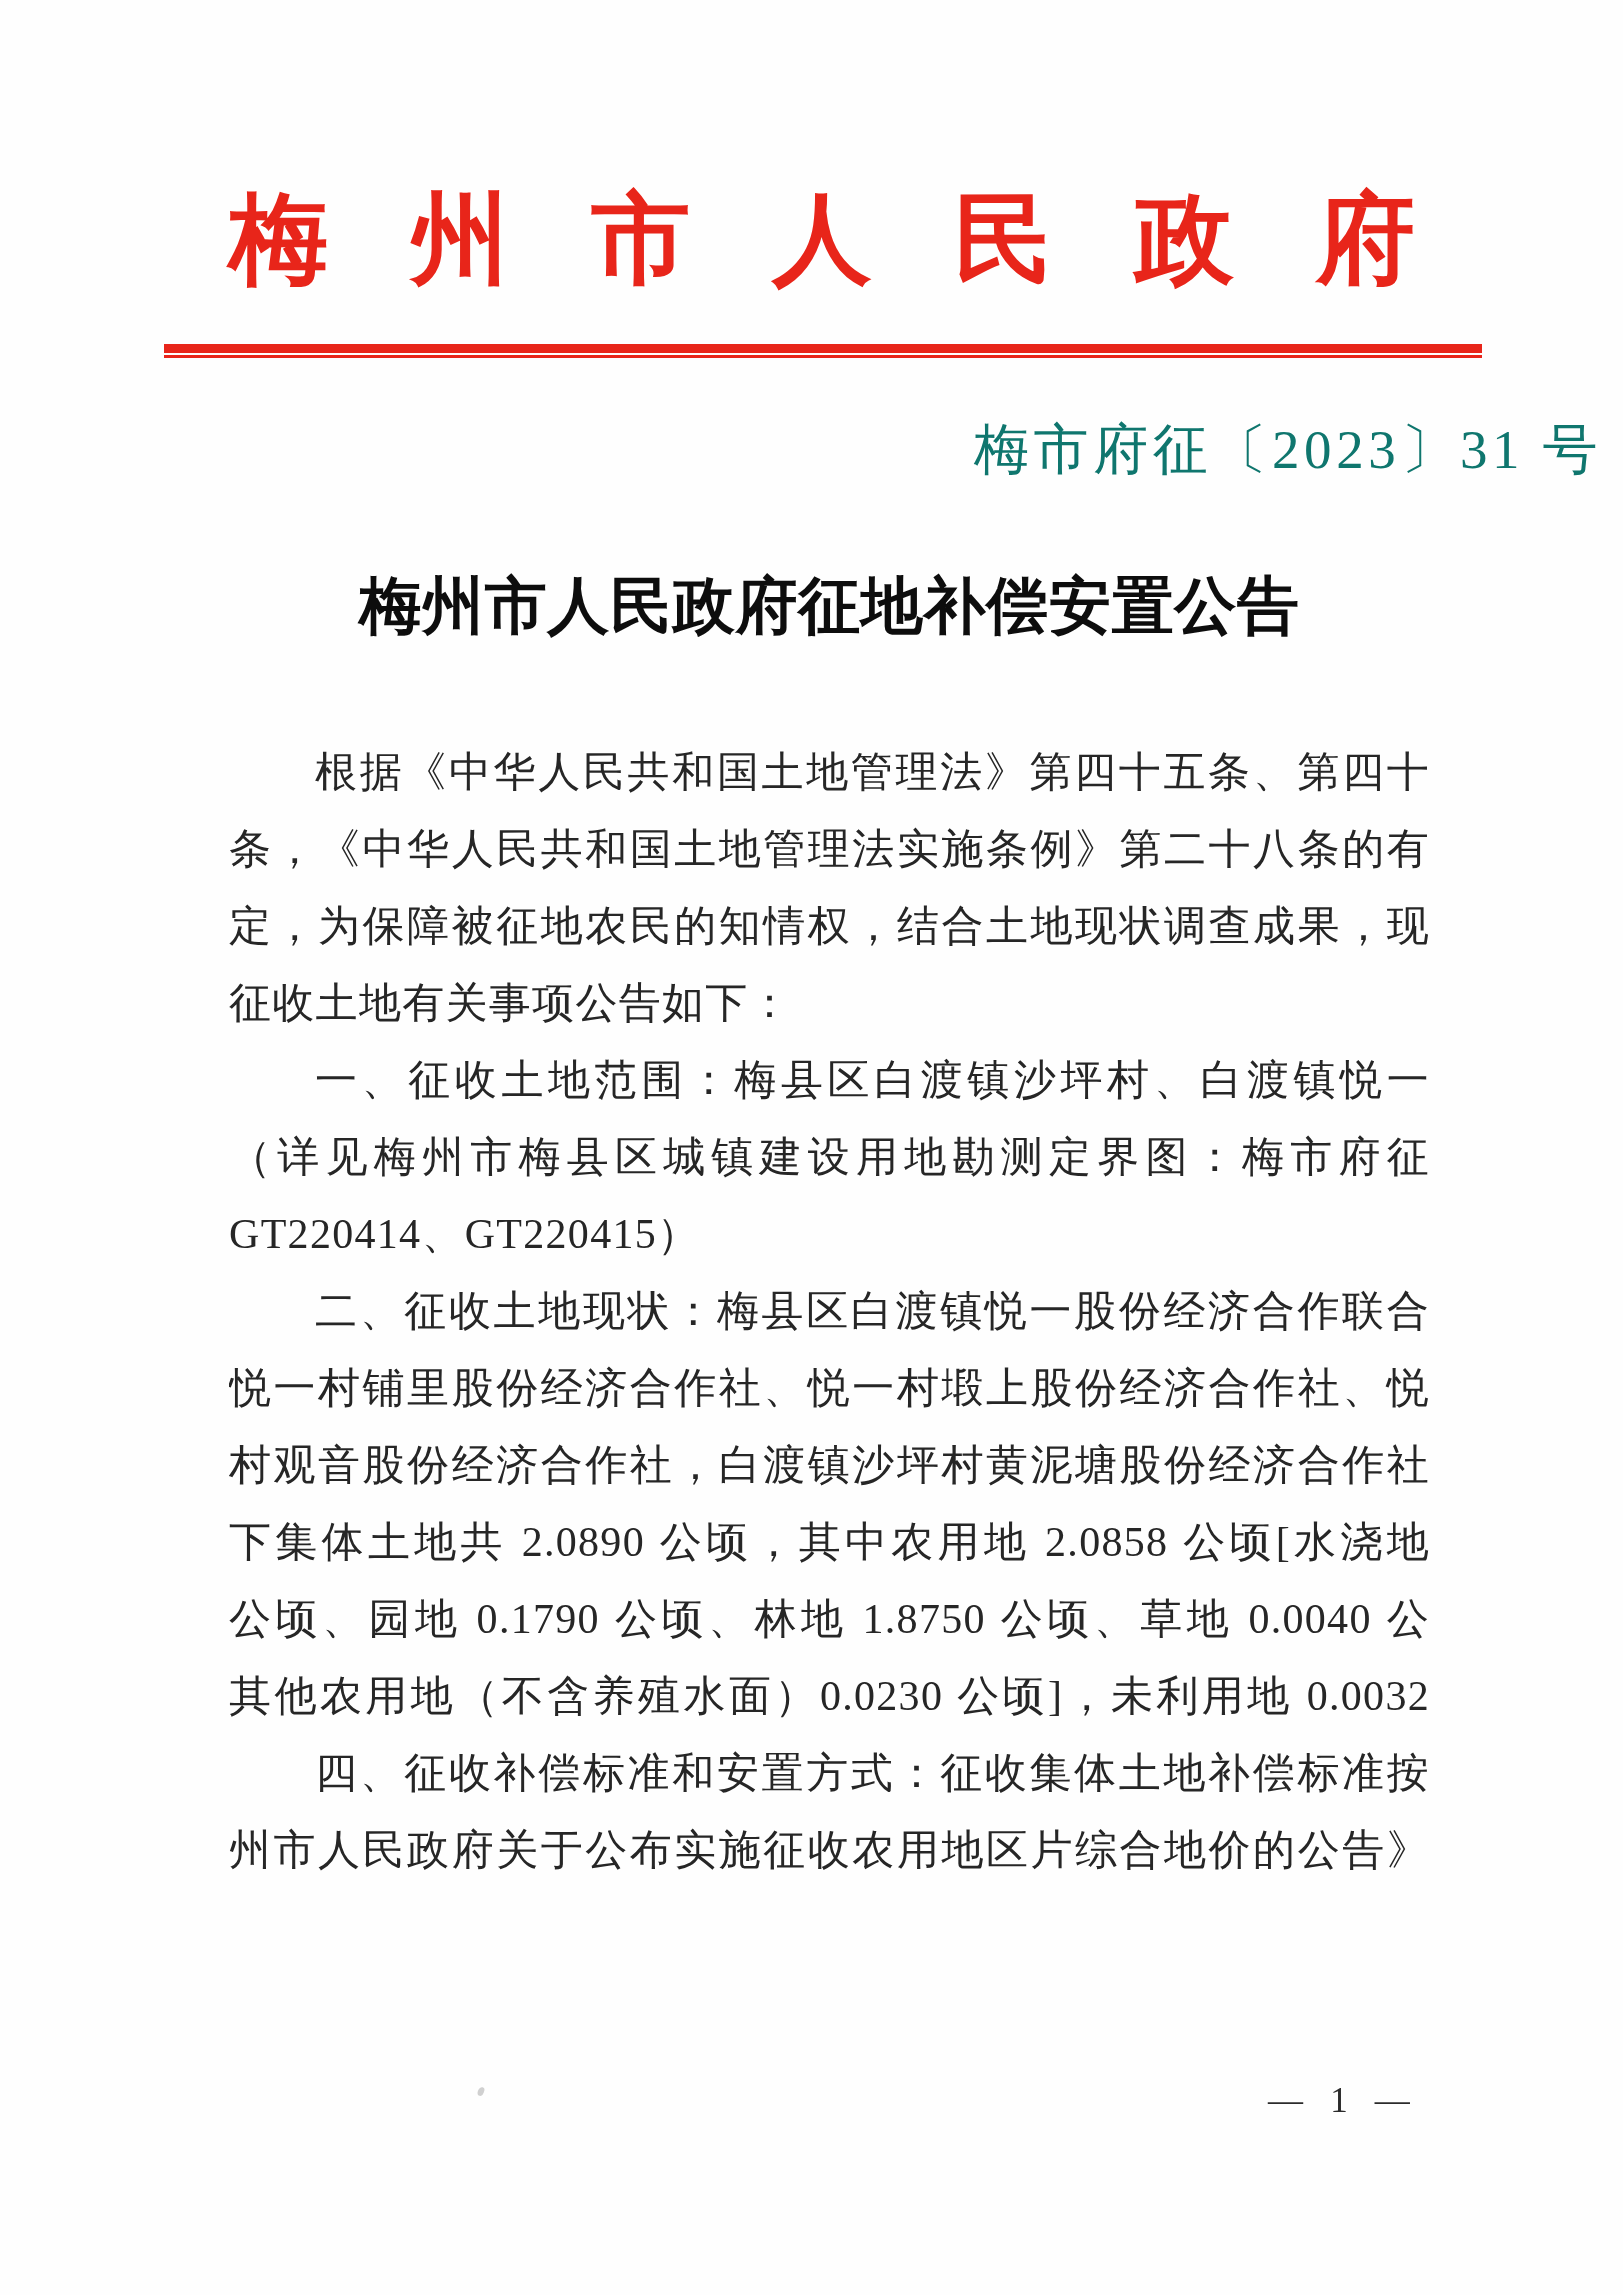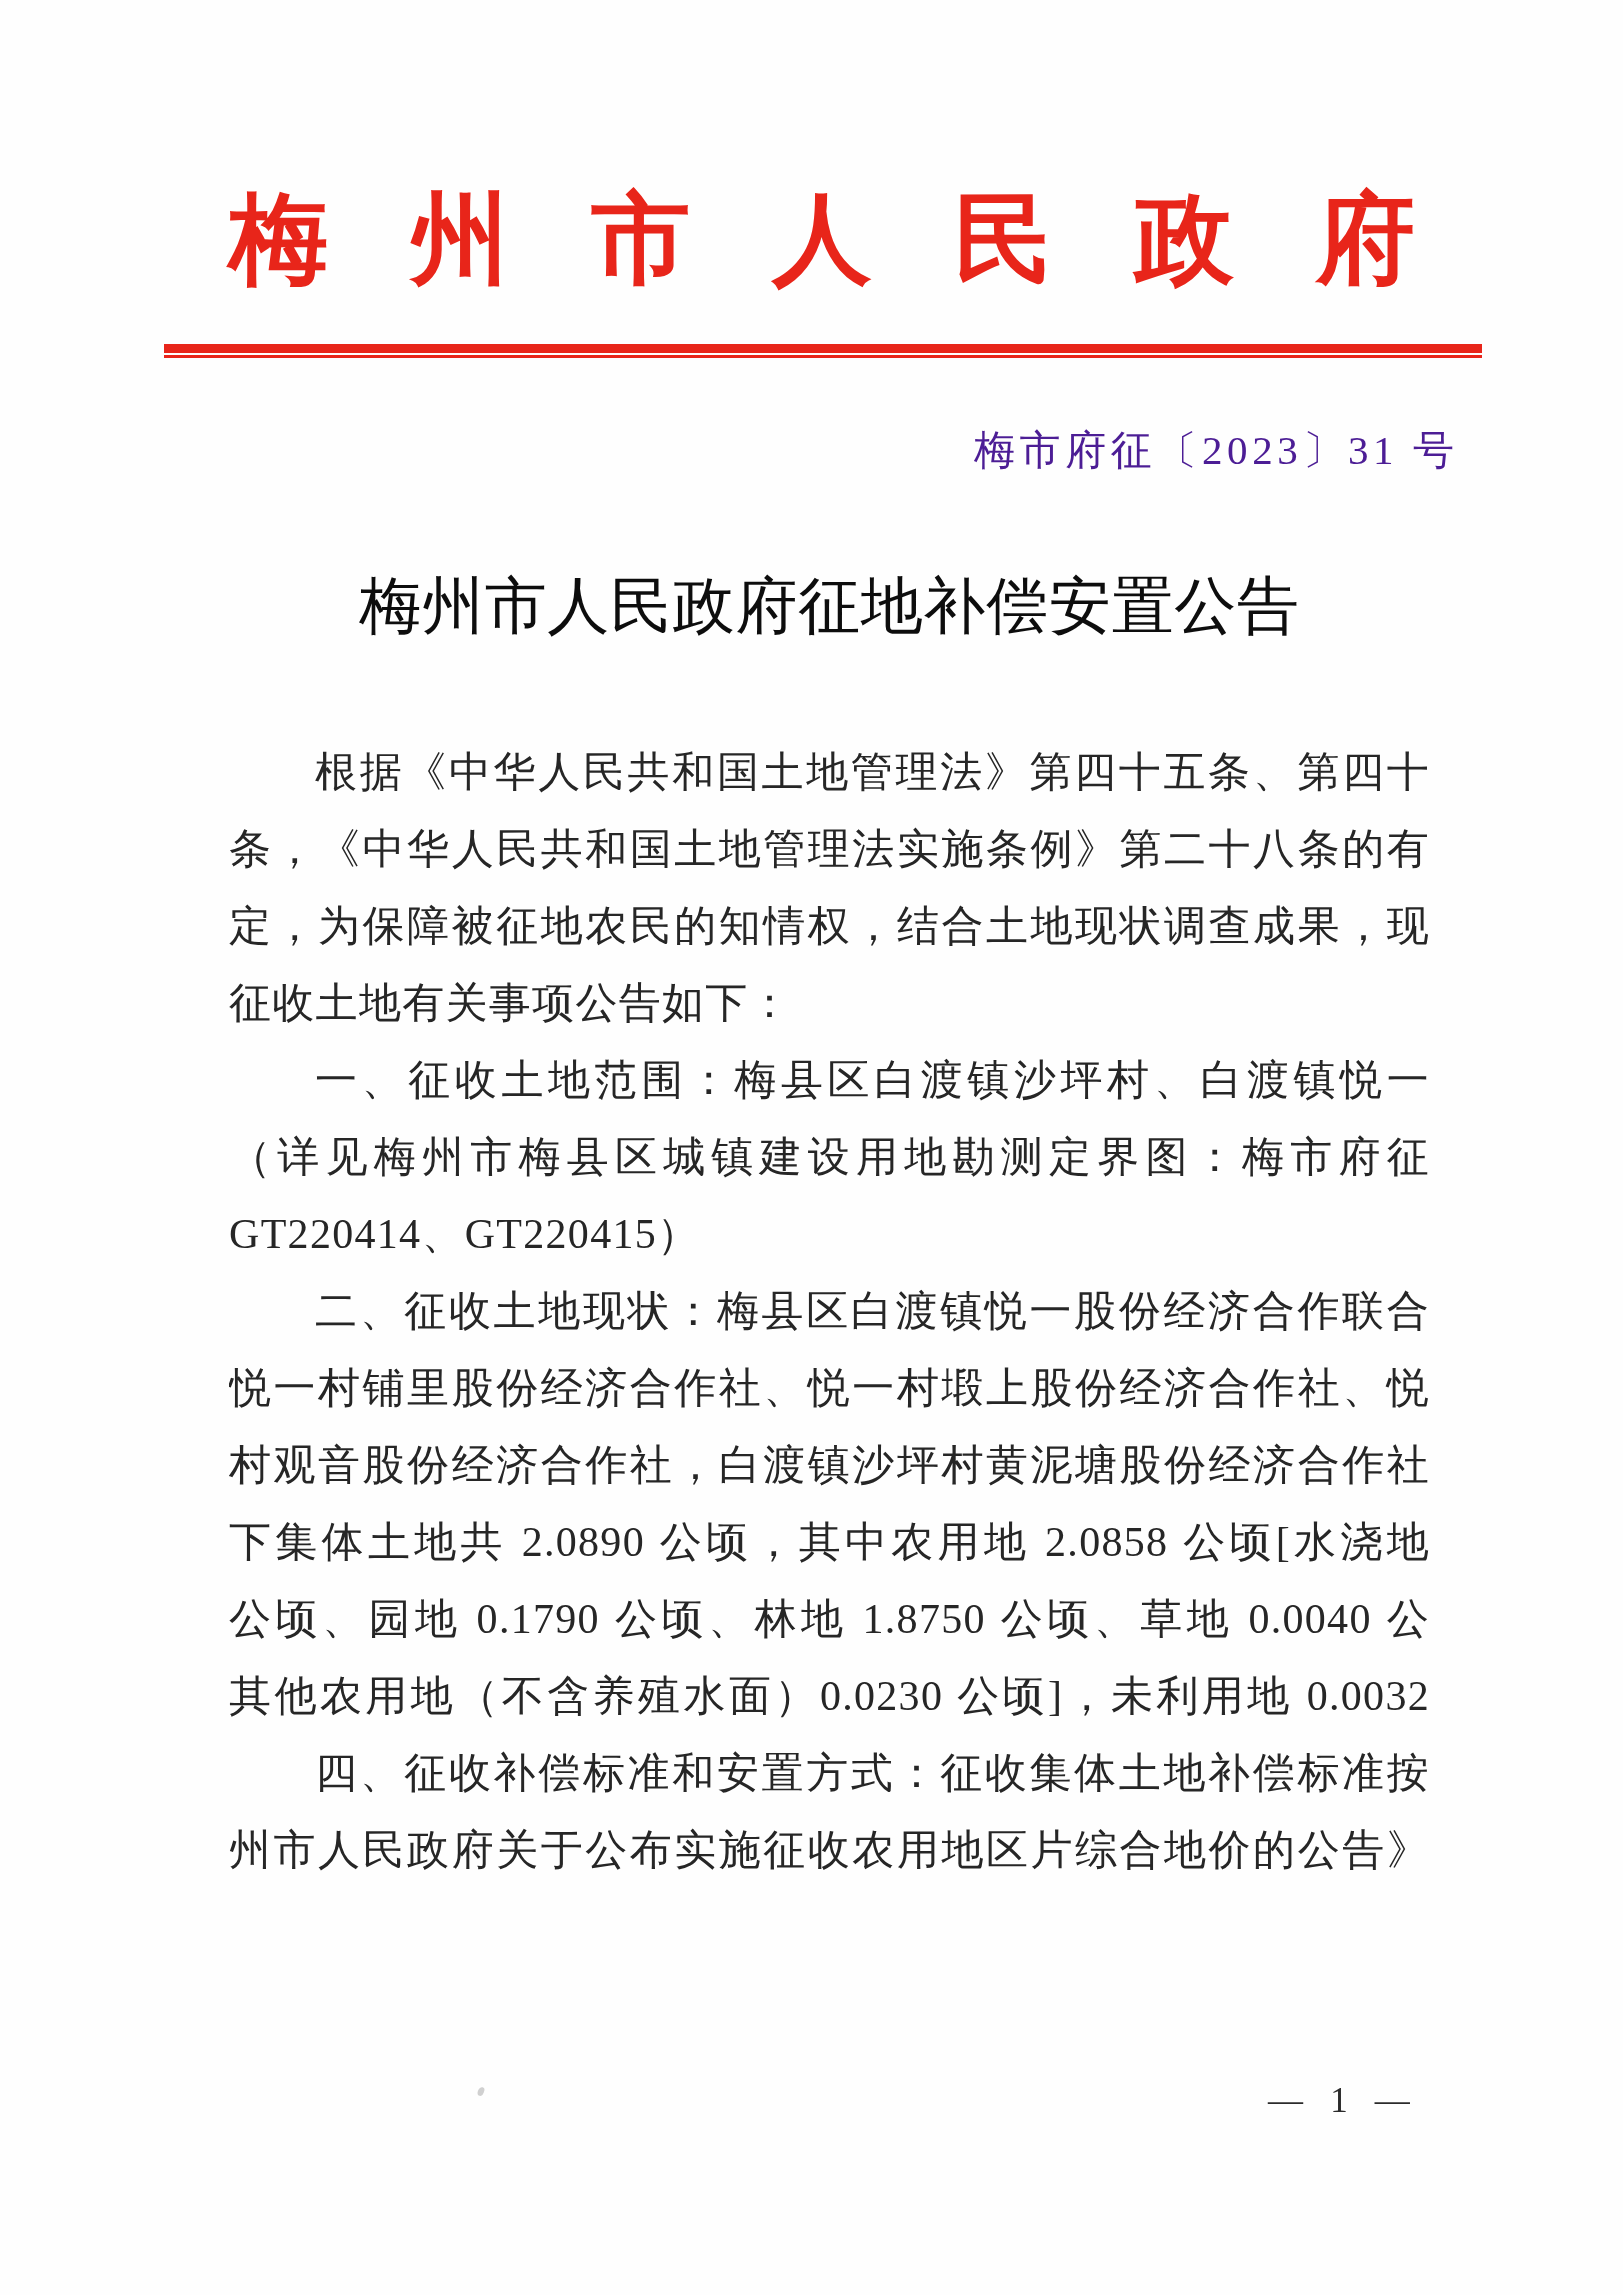--- a/index.html
+++ b/index.html
@@ -40,36 +40,36 @@
     position:absolute;
     left:164px; top:355px;
     width:1318px; height:2.6px;
     background:#e8251a;
   }
 
   
   .doc-number{
     position:absolute;
     left:974px; top:424px;
-    font-size:41px;
+    font-size:55px;
     line-height:52px;
     letter-spacing:4.6px;
-    color:#4c1d95;
+    color:#0f766e;
     white-space:nowrap;
   }
 
   
   .notice-title{
     position:absolute;
     left:229px; top:568px;
     width:1201px;
     margin:0;
     text-align:center;
     font-size:62px;
-    font-weight:400;
+    font-weight:700;
     line-height:77px;
     color:#0d0d0d;
     letter-spacing:0.7px;
     white-space:nowrap;
   }
 
   
   .body-text{
     position:absolute;
     left:229px; top:734px;

